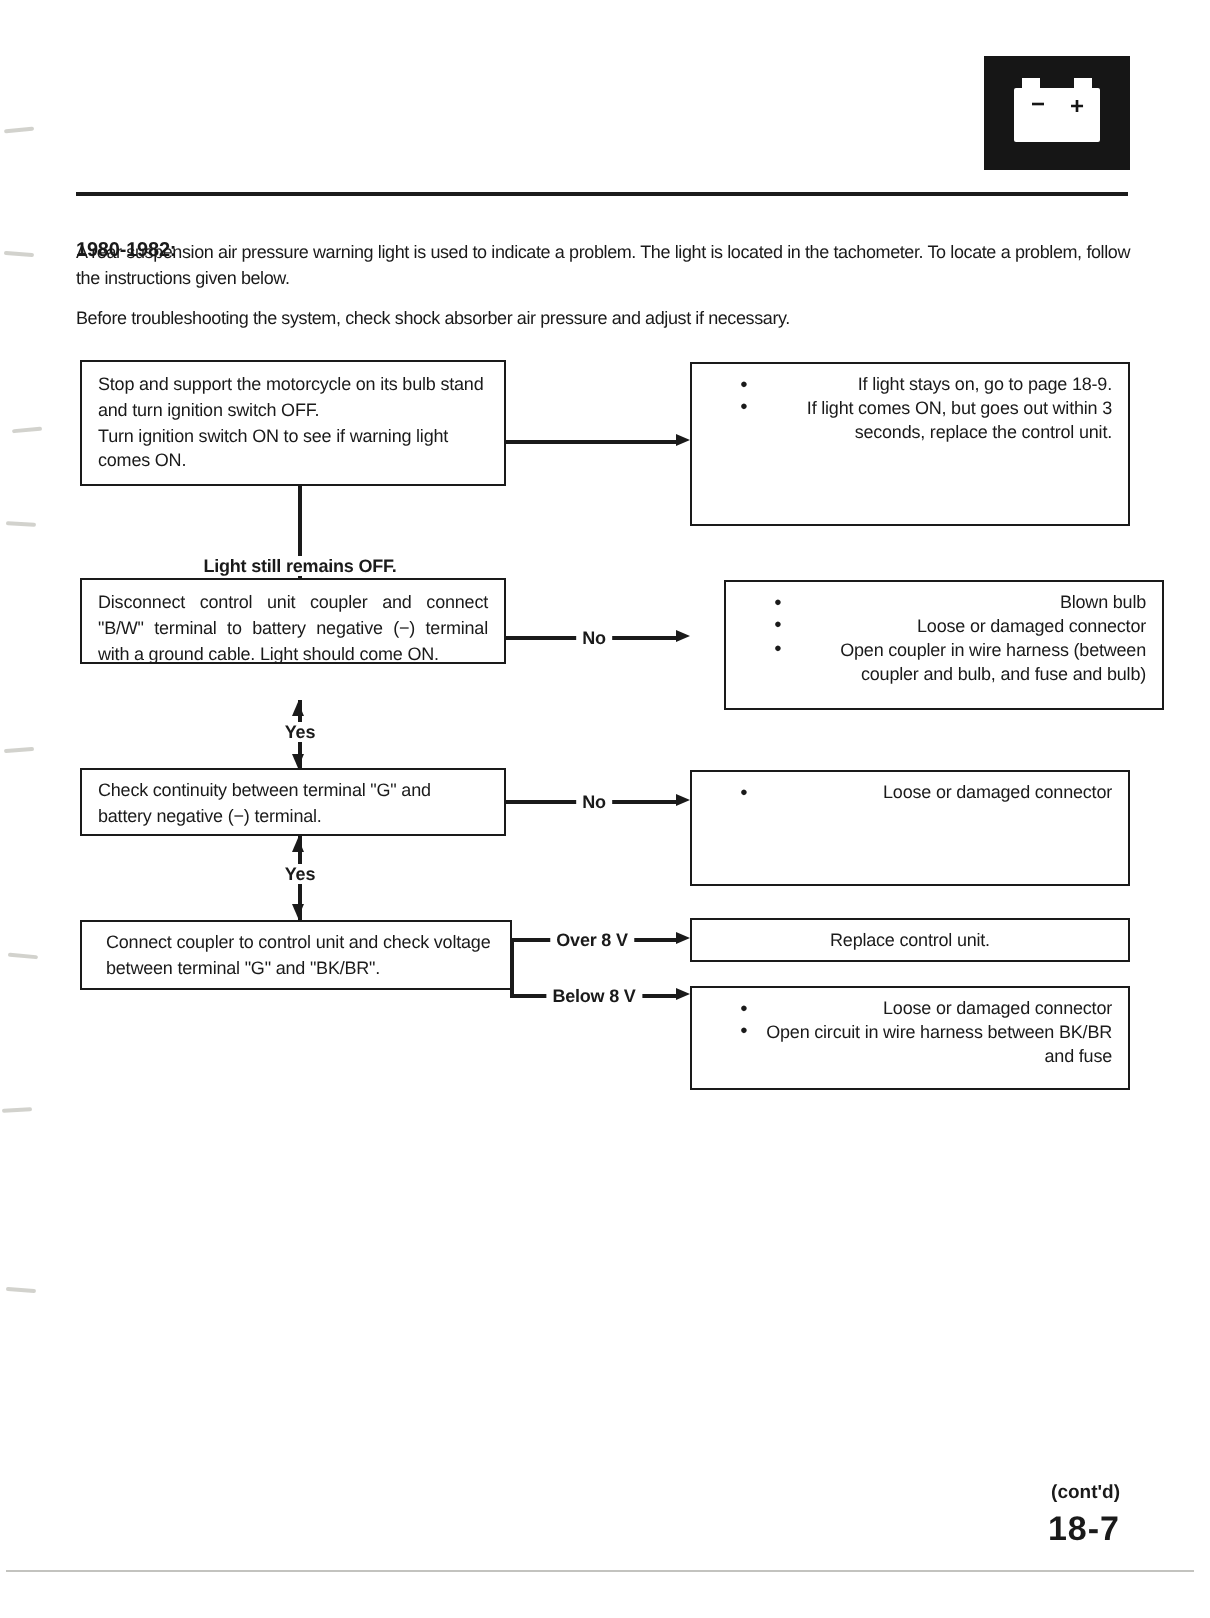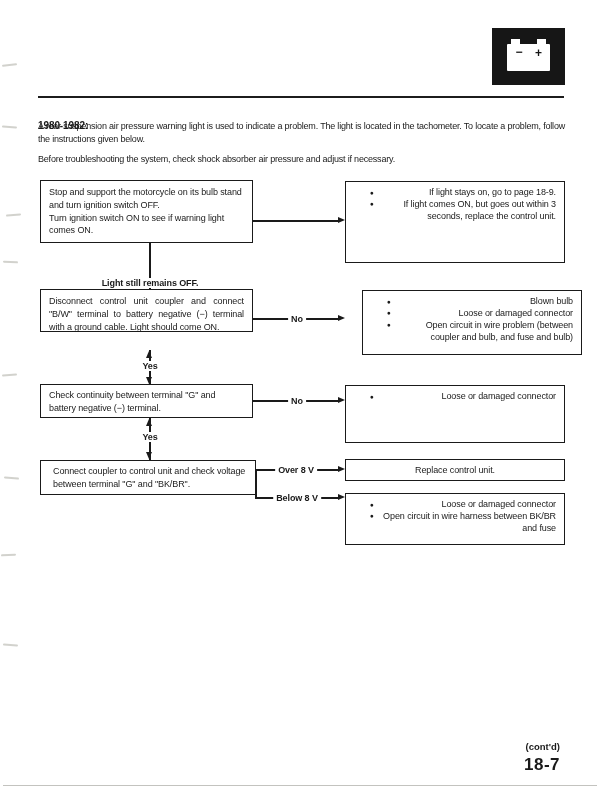--- a/index.html
+++ b/index.html
@@ -95,21 +95,21 @@
   <div class="lab" style="left:150px; top:263px;margin-top:20px;">Light still remains OFF.</div>
 
   <div class="fbox" style="left:40px; top:289px; width:213px; height:43px;">
     <div class="txt justify">Disconnect control unit coupler and connect "B/W" terminal to battery negative (−) terminal with a ground cable. Light should come ON.</div>
   </div>
 
   <div class="fbox" style="left:345px; top:290px; width:220px; height:65px;margin-left:17px;">
     <ul class="bullets">
       <li>Blown bulb</li>
       <li>Loose or damaged connector</li>
-      <li>Open circuit in wire problem (between coupler and bulb, and fuse and bulb)</li>
+      <li>Open coupler in wire harness (between coupler and bulb, and fuse and bulb)</li>
     </ul>
   </div>
 
   <div class="line h" style="left:253px; top:318px; width:86px;"></div>
   <div class="ah r" style="left:338px; top:315px;"></div>
   <div class="lab" style="left:297px; top:319px;">No</div>
 
   <div class="line v" style="left:149px; top:350px; height:34px;"></div>
   <div class="ah u" style="left:146px; top:351px;"></div>
   <div class="ah d" style="left:146px; top:377px;"></div>

